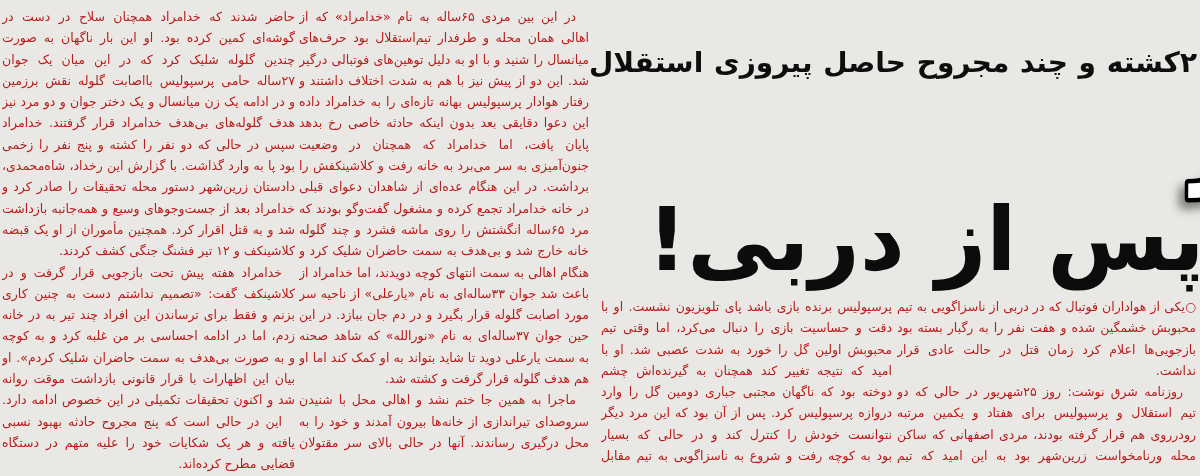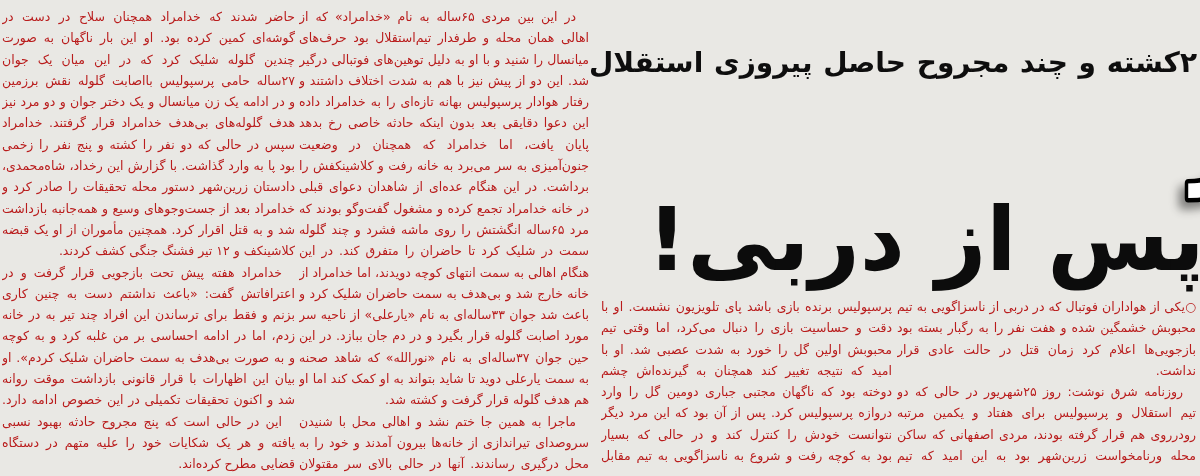--- a/index.html
+++ b/index.html
@@ -101,23 +101,22 @@
       <div class="line">اهالی همان محله و طرفدار تیم‌استقلال بود حرف‌های مرد</div>
       <div class="line">میانسال را شنید و با او به دلیل توهین‌های فوتبالی درگیر</div>
       <div class="line">شد. این دو از پیش نیز با هم به شدت اختلاف داشتند و</div>
       <div class="line">رفتار هوادار پرسپولیس بهانه تازه‌ای را به خدامراد داده بود.</div>
       <div class="line">این دعوا دقایقی بعد بدون اینکه حادثه خاصی رخ بدهد</div>
       <div class="line">پایان یافت، اما خدامراد که همچنان در وضعیت</div>
       <div class="line">جنون‌آمیزی به سر می‌برد به خانه رفت و کلاشینکفش را</div>
       <div class="line">برداشت. در این هنگام عده‌ای از شاهدان دعوای قبلی پشت</div>
       <div class="line">در خانه خدامراد تجمع کرده و مشغول گفت‌وگو بودند که</div>
       <div class="line">مرد ۶۵ساله انگشتش را روی ماشه فشرد و چند گلوله به</div>
-      <div class="line">سمت در شلیک کرد تا حاضران را متفرق کند. در این</div>
+      <div class="line">خانه خارج شد و بی‌هدف به سمت حاضران شلیک کرد و</div>
       <div class="line">هنگام اهالی به سمت انتهای کوچه دویدند، اما خدامراد از</div>
-      <div class="line">خانه خارج شد و بی‌هدف به سمت حاضران شلیک کرد و</div>
       <div class="line">باعث شد جوان ۳۳ساله‌ای به نام «یارعلی» از ناحیه سر</div>
       <div class="line">مورد اصابت گلوله قرار بگیرد و در دم جان ببازد. در این</div>
       <div class="line">حین جوان ۳۷ساله‌ای به نام «نورالله» که شاهد صحنه بود</div>
       <div class="line">به سمت یارعلی دوید تا شاید بتواند به او کمک کند اما او</div>
       <div class="line end">هم هدف گلوله قرار گرفت و کشته شد.</div>
       <div class="line indent">ماجرا به همین جا ختم نشد و اهالی محل با شنیدن</div>
       <div class="line">سروصدای تیراندازی از خانه‌ها بیرون آمدند و خود را به</div>
       <div class="line">محل درگیری رساندند. آنها در حالی بالای سر مقتولان</div>
     </div>
 
@@ -128,21 +127,21 @@
       <div class="line">۲۷ساله حامی پرسپولیس بااصابت گلوله نقش برزمین شد</div>
       <div class="line">و در ادامه یک زن میانسال و یک دختر جوان و دو مرد نیز</div>
       <div class="line">هدف گلوله‌های بی‌هدف خدامراد قرار گرفتند. خدامراد</div>
       <div class="line">سپس در حالی که دو نفر را کشته و پنج نفر را زخمی کرده</div>
       <div class="line">بود پا به وارد گذاشت. با گزارش این رخداد، شاه‌محمدی،</div>
       <div class="line">دادستان زرین‌شهر دستور محله تحقیقات را صادر کرد و</div>
       <div class="line">خدامراد بعد از جست‌وجوهای وسیع و همه‌جانبه بازداشت</div>
       <div class="line">شد و به قتل اقرار کرد. همچنین مأموران از او یک قبضه</div>
       <div class="line end">کلاشینکف و ۱۲ تیر فشنگ جنگی کشف کردند.</div>
       <div class="line indent">خدامراد هفته پیش تحت بازجویی قرار گرفت و در</div>
-      <div class="line">اعترافاتش گفت: «باعث نداشتم دست به چنین کاری</div>
+      <div class="line">کلاشینکف گفت: «تصمیم نداشتم دست به چنین کاری</div>
       <div class="line">بزنم و فقط برای ترساندن این افراد چند تیر به در خانه</div>
       <div class="line">زدم، اما در ادامه احساسی بر من غلبه کرد و به کوچه رفتم</div>
       <div class="line">و به صورت بی‌هدف به سمت حاضران شلیک کردم». او با</div>
       <div class="line">بیان این اظهارات با قرار قانونی بازداشت موقت روانه زندان</div>
       <div class="line">شد و اکنون تحقیقات تکمیلی در این خصوص ادامه دارد.</div>
       <div class="line indent">این در حالی است که پنج مجروح حادثه بهبود نسبی</div>
       <div class="line">یافته و هر یک شکایات خود را علیه متهم در دستگاه</div>
       <div class="line end">قضایی مطرح کرده‌اند.</div>
     </div>
 

